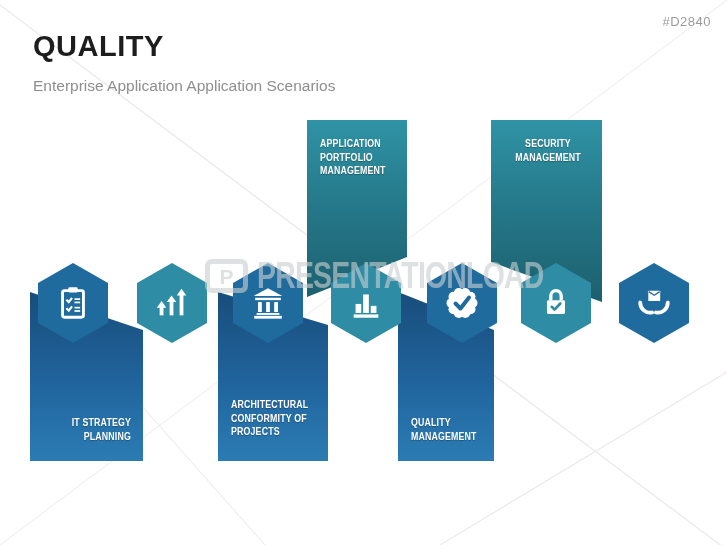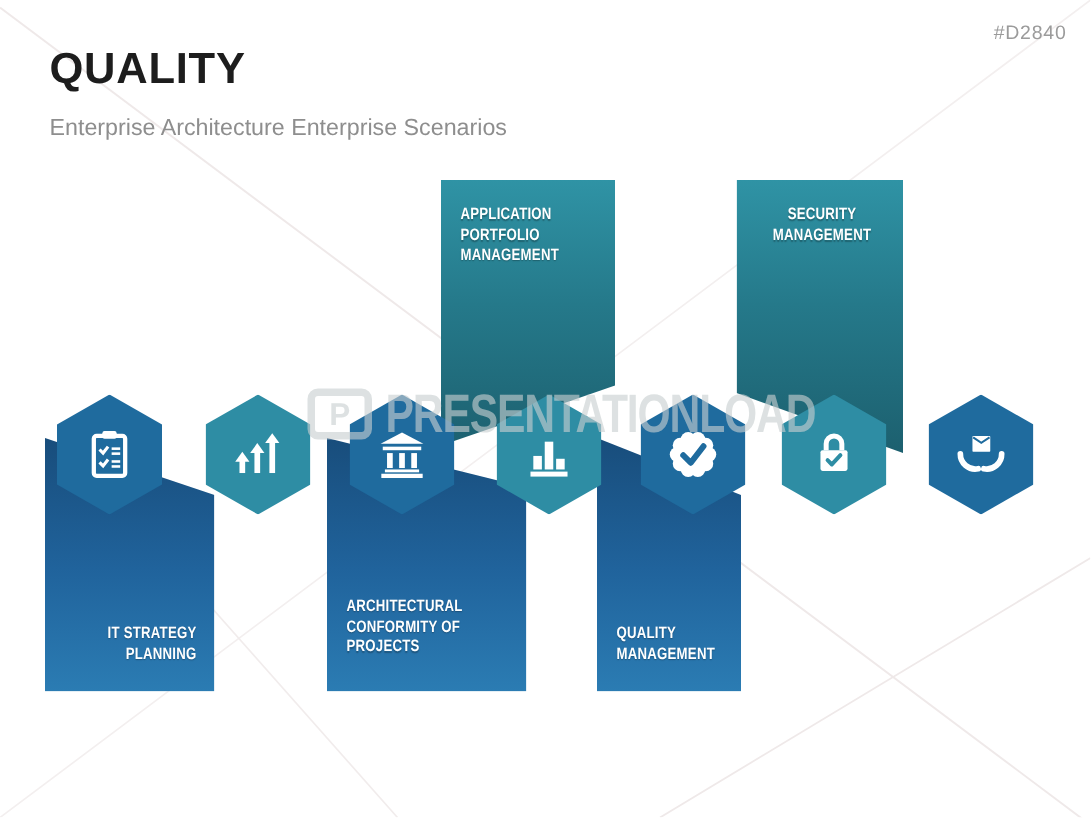--- a/index.html
+++ b/index.html
@@ -54,35 +54,35 @@
 
   <svg class="wm-lines" width="727" height="545">
     <line x1="0" y1="5" x2="727" y2="550" stroke="#efe9e9" stroke-width="1.3"></line>
     <line x1="727" y1="0" x2="0" y2="545" stroke="#f3efef" stroke-width="1.1"></line>
     <line x1="440" y1="545" x2="727" y2="372" stroke="#efe9e9" stroke-width="1.2"></line>
     <line x1="55" y1="308" x2="265" y2="545" stroke="#f1ecec" stroke-width="1.1"></line>
   </svg>
 
   <div class="slide-id">#D2840</div>
   <h1 class="title" style="margin:0">QUALITY</h1>
-  <div class="subtitle">Enterprise Architecture Enterprise Scenarios</div>
+  <div class="subtitle">Enterprise Application Application Scenarios</div>
 
   <div class="banner down" style="left:30px;width:113px;clip-path:polygon(0 12px,100% 50px,100% 100%,0 100%);text-align:right;">
     <div class="banner-label" style="top:136px;">IT STRATEGY
 PLANNING</div>
   </div>
 
 
-  <div class="banner down" style="left:218px;width:133px;clip-path:polygon(0 12px,100% 45px,100% 100%,0 100%);text-decoration:underline;">
+  <div class="banner down" style="left:218px;width:110px;clip-path:polygon(0 12px,100% 45px,100% 100%,0 100%);text-decoration:underline;">
     <div class="banner-label" style="top:118px;">ARCHITECTURAL
 CONFORMITY OF
 PROJECTS</div>
   </div>
 
-  <div class="banner up" style="left:294px;width:116px;clip-path:polygon(0 0,100% 0,100% 137px,0 177px);">
+  <div class="banner up" style="left:307px;width:100px;clip-path:polygon(0 0,100% 0,100% 137px,0 177px);">
     <div class="banner-label" style="top:17px;">APPLICATION
 PORTFOLIO
 MANAGEMENT</div>
   </div>
 
   <div class="banner down" style="left:398px;width:96px;clip-path:polygon(0 12px,100% 50px,100% 100%,0 100%);text-decoration:underline;">
     <div class="banner-label" style="top:136px;">QUALITY
 MANAGEMENT</div>
   </div>
 

